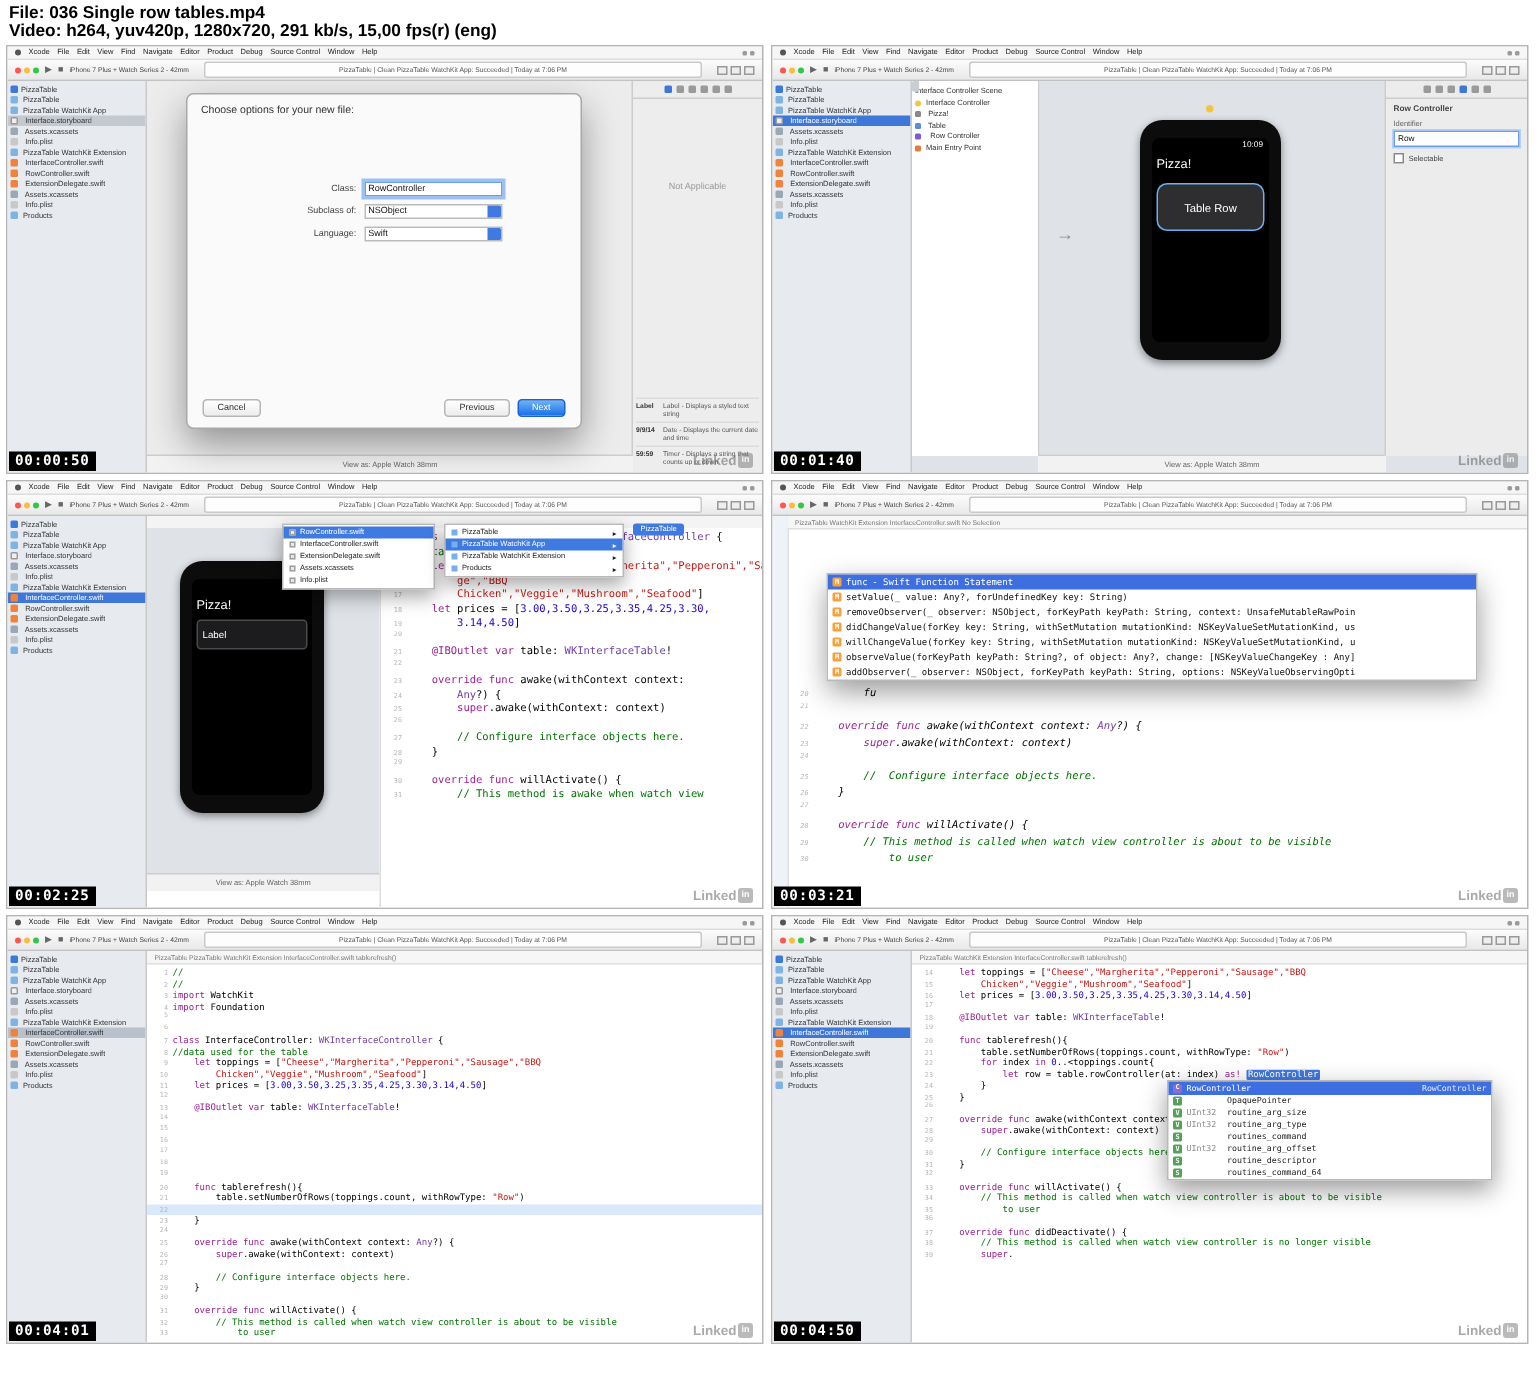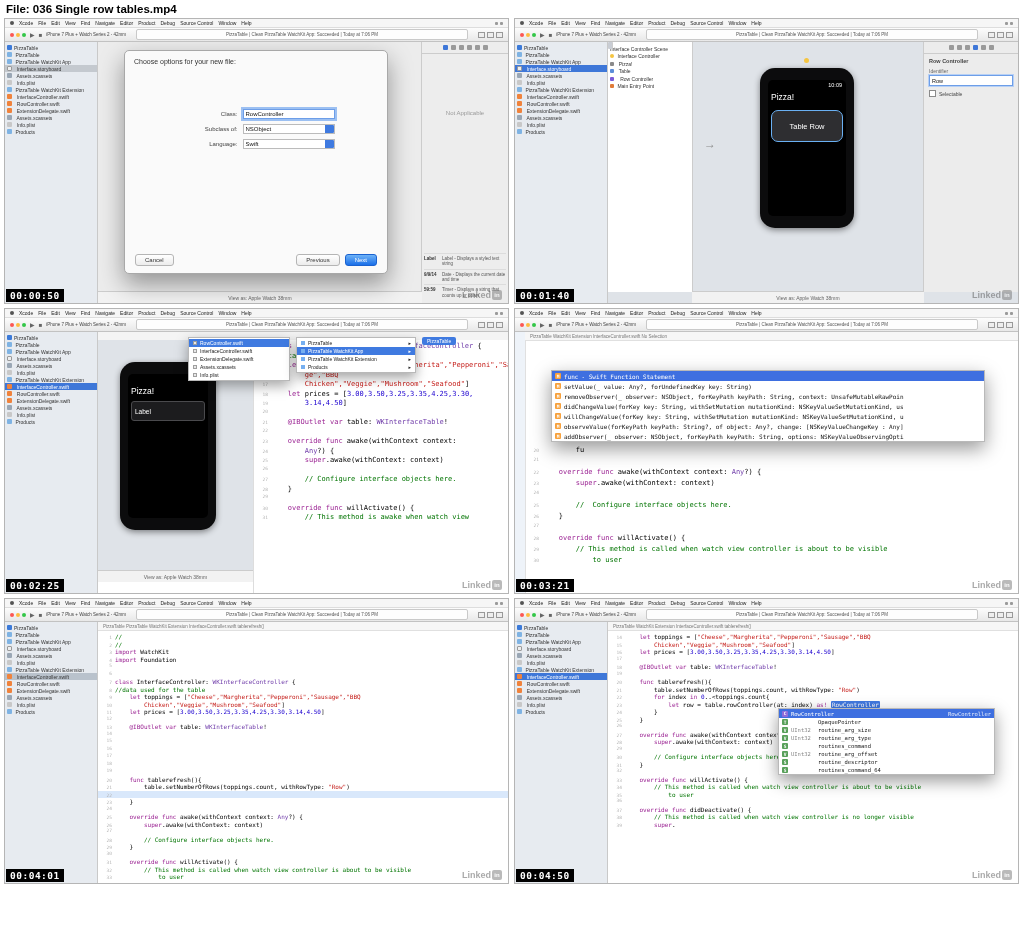--- a/index.html
+++ b/index.html
@@ -129,21 +129,21 @@
   .chip{position:absolute;left:324px;top:5px;background:#3f7ae0;color:#fff;font-size:5px;padding:1px 5px;border-radius:2px;z-index:6;}
 
   
   .b4{position:absolute;top:23px;left:0;right:0;bottom:0;background:#fff;}
   .ribbon{position:absolute;left:0;top:0;bottom:0;width:10px;background:#eef3f9;border-right:1px solid #e0e0e0;}
   .b4 .jumpbar{position:absolute;left:10px;right:0;top:0;}
   .popup4{position:absolute;left:36px;top:38px;width:432px;background:#fff;border:1px solid #b9b9b9;box-shadow:0 7px 18px rgba(0,0,0,.4);z-index:5;}
   .p4head{height:10px;background:#3e6fe0;color:#fff;display:flex;gap:3px;align-items:center;font-family:"DejaVu Sans Mono",monospace;font-size:6px;padding:0 3px;}
   .p4row{height:10px;display:flex;gap:3px;align-items:center;font-family:"DejaVu Sans Mono",monospace;font-size:6px;padding:0 3px;color:#111;white-space:nowrap;overflow:hidden;}
   .mi{width:6px;height:6px;background:#f7a13c;color:#fff;font-size:4.5px;font-weight:bold;display:flex;align-items:center;justify-content:center;border-radius:1px;flex:none;}
-  .code4{position:absolute;left:10px;right:0;top:112px;bottom:0;overflow:hidden;}
+  .code4{position:absolute;left:10px;right:0;top:112px;bottom:0;overflow:hidden;font-style:italic;}
   .code4 .cl{height:11px;}
   .code4 .ct{font-size:7px;}
 
   
   .editor{flex:1;position:relative;background:#fff;overflow:hidden;}
   .editor .code{position:absolute;left:0;right:0;top:9px;bottom:0;overflow:hidden;}
 
   
   .popup6{position:absolute;left:170px;top:86px;width:215px;background:#fff;border:1px solid #b9b9b9;box-shadow:0 6px 16px rgba(0,0,0,.4);z-index:5;}
   .p6head{height:9px;background:#3e6fe0;color:#fff;display:flex;gap:3px;align-items:center;font-family:"DejaVu Sans Mono",monospace;font-size:5.5px;padding:0 3px;}
@@ -158,20 +158,21 @@
   .wm{position:absolute;right:6px;bottom:3px;z-index:9;display:flex;align-items:center;gap:1px;opacity:.5;}
   .wm-text{font-size:9px;color:#555;font-weight:bold;}
   .wm-badge{width:10px;height:10px;background:#777;color:#fff;font-size:6px;font-weight:bold;display:flex;align-items:center;justify-content:center;border-radius:2px;}
 </style>
 </head>
 <body>
 
 <div class="page-header">
 
 <div class="hline">File: 036 Single row tables.mp4</div>
+    <div class="hline">Video: h264, yuv420p, 1280x720, 291 kb/s, 15,00 fps(r) (eng)</div>
   </div>
 
 <div class="grid">
 
   <div class="frame f1">
     <div class="menubar">
       <span class="apple"></span>
       <span class="mitems">
           <span class="mitem">Xcode</span>
           <span class="mitem">File</span>

